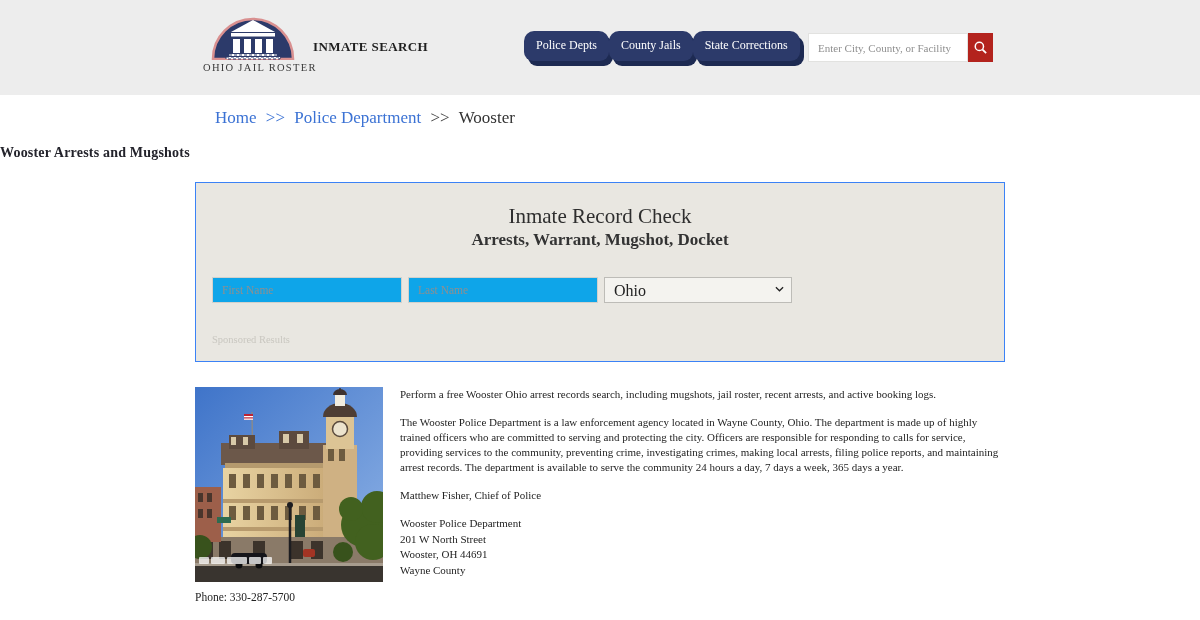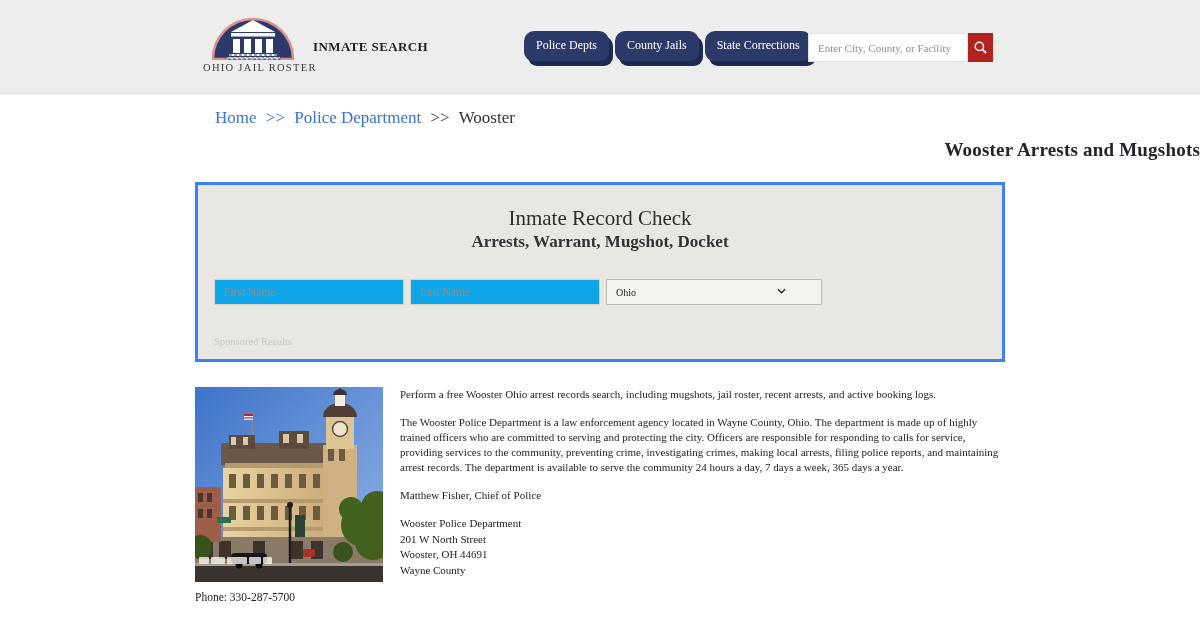--- a/index.html
+++ b/index.html
@@ -6,50 +6,50 @@
   html,body { width:1200px; height:620px; overflow:hidden; background:#ffffff;
               font-family:"Liberation Serif","DejaVu Serif",serif; color:#262626; }
 
   
   .site-header { position:relative; width:1200px; height:95px; background:#ededed; }
   .logo { position:absolute; left:203px; top:12px; width:100px; text-align:right; cursor:pointer; }
   .logo svg { display:block; margin:0 auto; }
   .logo-text { font-size:10.5px; letter-spacing:1.3px; color:#3a3a3a; margin-top:2px; white-space:nowrap; }
   .tagline { position:absolute; left:313px; top:39px; font-size:13px; font-weight:600;
              letter-spacing:.4px; color:#1f1f1f; }
-  .nav-tabs { position:absolute; left:524px; top:31px; display:flex; gap:6px; }
+  .nav-tabs { position:absolute; left:524px; top:31px; display:flex; gap:0; }
   .tab { background:#2c3a6a; color:#fff; font-size:12px; padding:7px 12px 8px;
          border-radius:10px 10px 9px 9px; box-shadow:4px 5px 0 #1d2a52; cursor:pointer;
          white-space:nowrap; }
   .header-search { position:absolute; left:808px; top:33px; display:flex; }
   .header-search input { width:160px; height:29px; border:1px solid #e2e2e0; background:#fff;
          padding:0 9px; font-size:11px; color:#555; font-family:inherit; outline:none; }
   .search-btn { width:25px; height:29px; background:#b3231d; border:none; cursor:pointer;
          display:flex; align-items:center; justify-content:center; }
 
   
   .breadcrumb { margin:13px 0 0 215px; font-size:17px; }
   .crumb-link { color:#3b72d4; text-decoration:none; cursor:pointer; }
   .crumb-sep { color:#3b72d4; margin:0 5px; }
   .crumb-sep.dark { color:#444; }
   .crumb-current { color:#333; }
-  h1.page-title { text-align:right; margin-top:11px; font-size:19px; font-weight:700;
+  h1.page-title { text-align:left; margin-top:17px; font-size:14px; font-weight:700;
                   color:#23232b; letter-spacing:.2px; }
 
   
   .record-check { width:810px; margin:21px auto 0; height:180px; background:#e9e7e1;
-                  border:3px solid #3b82f6; }
+                  border:1px solid #3b82f6; }
   .rc-title { text-align:center; margin-top:21px; font-size:21px; font-weight:400; color:#2e2e2e; }
   .rc-sub { text-align:center; margin-top:1px; font-size:17px; font-weight:600; color:#333; }
   .rc-form { display:flex; gap:6px; margin:27px 16px 0; }
   .rc-form input { width:190px; height:26px; border:1px solid #d2d1cc; background:#0ea5e9;
                    padding:0 9px; font-size:11.5px; color:#444; font-family:inherit; outline:none; }
   .rc-select-wrap { position:relative; width:188px; }
-  .rc-select-wrap select { width:216px; height:26px; border:1px solid #bdbcb7; background:#f4f3ef;
-                   padding:0 9px; font-size:10px; color:#222; font-family:inherit;
+  .rc-select-wrap select { width:188px; height:26px; border:1px solid #bdbcb7; background:#f4f3ef;
+                   padding:0 9px; font-size:16px; color:#222; font-family:inherit;
                    appearance:none; -webkit-appearance:none; outline:none; }
   .rc-chevron { position:absolute; right:8px; top:9px; pointer-events:none; }
   .rc-search { flex:1; height:26px; background:#b3231d; border:none; color:#fff;
                font-size:11px; letter-spacing:1.5px; font-family:inherit; cursor:pointer; }
   .sponsored { margin:31px 0 0 16px; font-size:10.5px; color:#c9c7c0; }
 
   ::placeholder { color:#8f8f8f; opacity:1; }
 
   
   .content { width:810px; margin:25px auto 0; display:flex; align-items:flex-start; }

